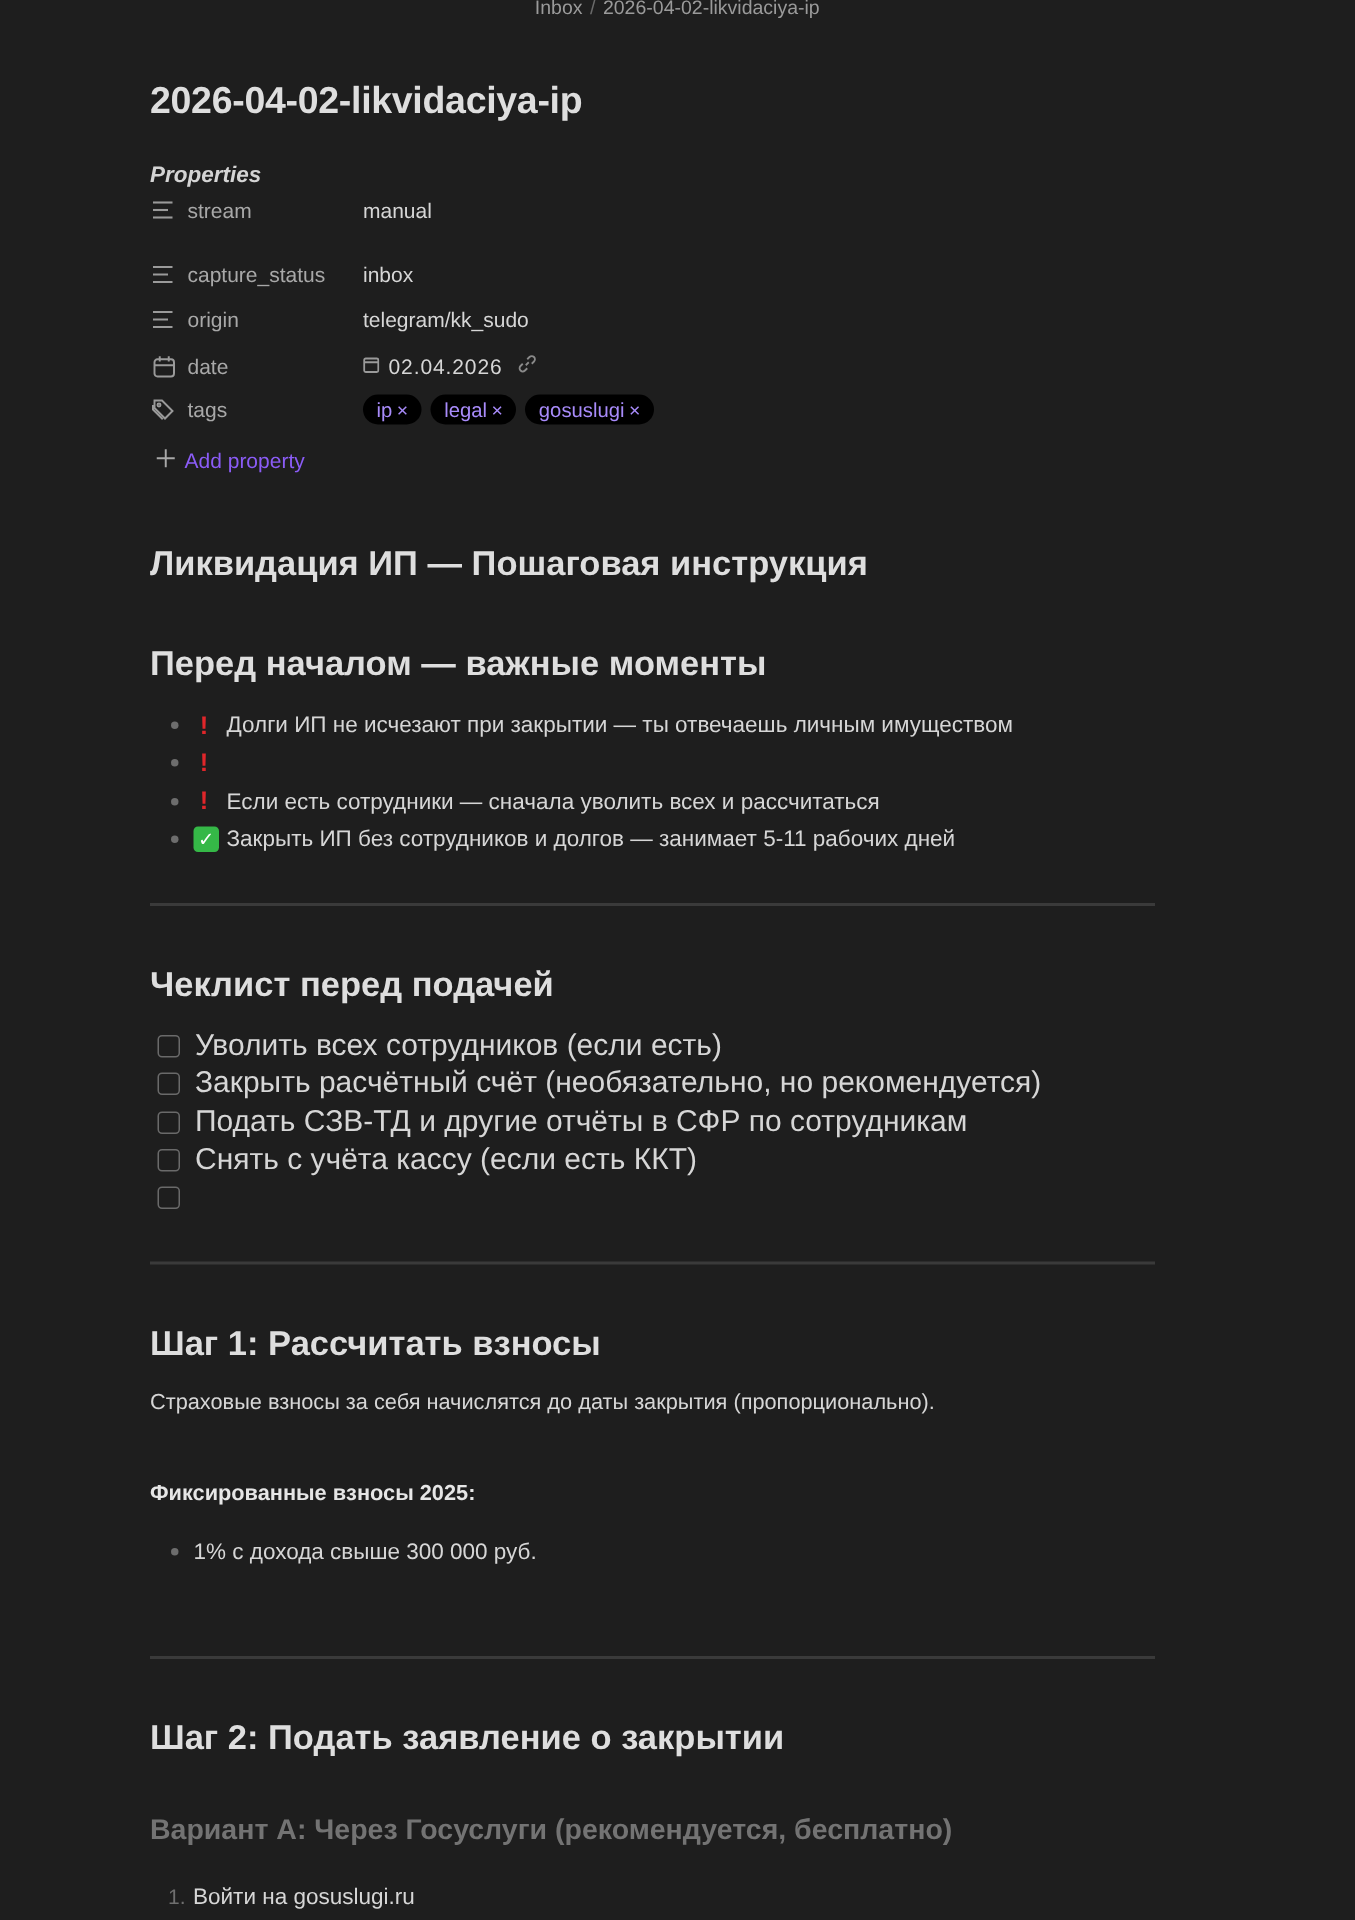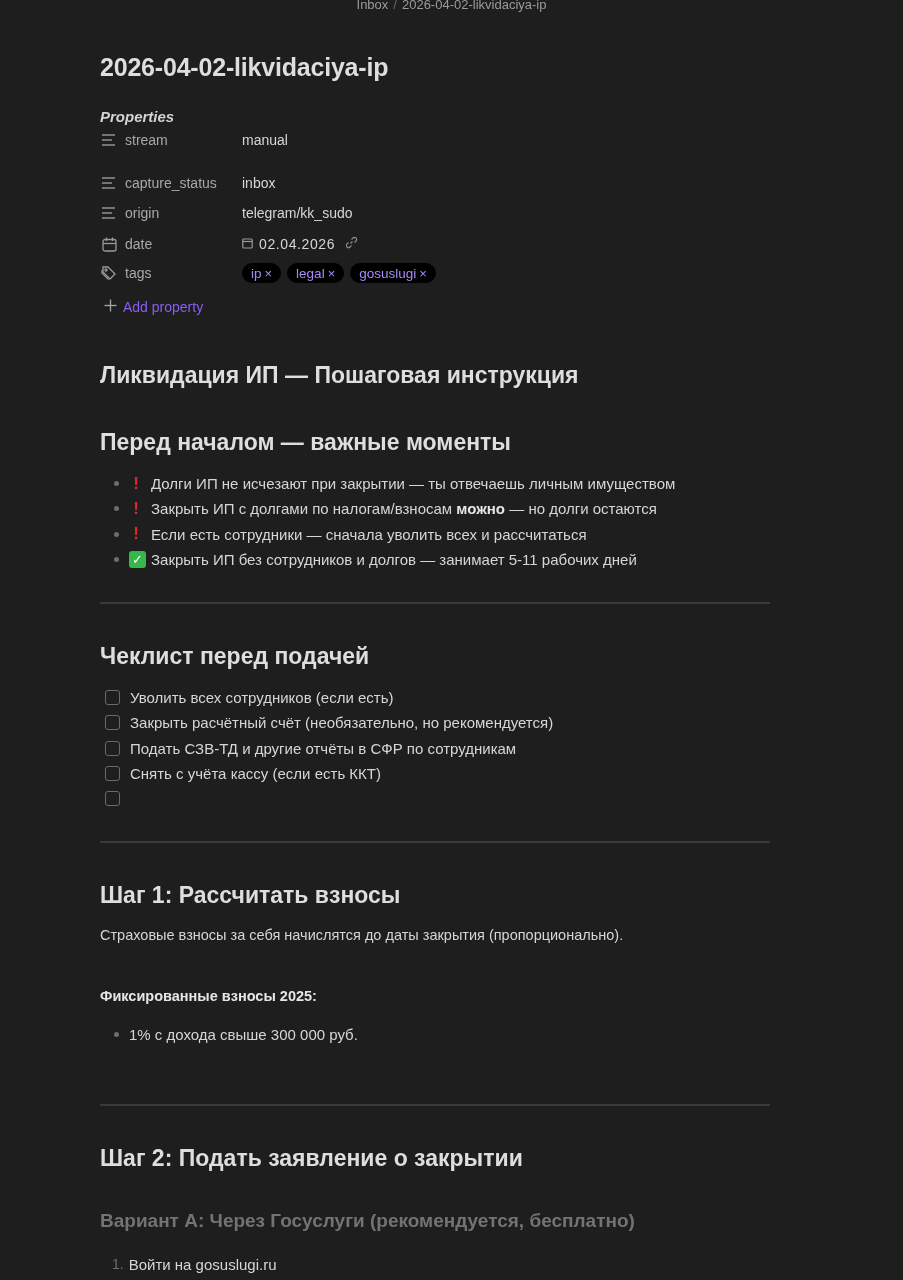--- a/index.html
+++ b/index.html
@@ -38,21 +38,21 @@
   h2.h { position:absolute; left:0; margin:0; font-size:23px; font-weight:bold; color:#dedede; }
   h3.h { position:absolute; left:0; margin:0; font-size:19px; font-weight:bold; color:#737373; }
   .bullets { position:absolute; left:14px; margin:0; padding:0; list-style:none; }
   .bullets li { height:25.3px; display:flex; align-items:center; font-size:15px; color:#d6d6d6; }
   .bullets .dot { width:5px; height:5px; border-radius:50%; background:#6d6d6d; margin-right:10px; flex-shrink:0; }
   .em-red { color:#e0262a; font-weight:bold; font-size:17px; width:14px; text-align:center; margin-right:8px; }
   .em-check { width:17px; height:17px; background:#35b847; border-radius:3px; color:#fff; font-size:13px; font-weight:bold; display:inline-flex; align-items:center; justify-content:center; margin-right:5px; }
   b { color:#e6e6e6; }
   .hr { position:absolute; left:0; width:670px; height:2px; background:#3a3a3a; }
   .checklist { position:absolute; left:5px; margin:0; padding:0; list-style:none; }
-  .checklist li { height:25.3px; display:flex; align-items:center; font-size:15px; color:#d6d6d6; }
+  .checklist li { height:25.3px; display:flex; align-items:center; font-size:20px; color:#d6d6d6; }
   .cbox { width:13px; height:13px; border:1px solid #6a6a6a; border-radius:3px; margin-right:10px; flex-shrink:0; }
   .para { position:absolute; left:0; font-size:14.5px; color:#d6d6d6; line-height:22.5px; }
   .ol { position:absolute; left:12px; margin:0; padding:0; list-style:none; }
   .ol li { font-size:15px; color:#d6d6d6; display:flex; align-items:center; height:22px; }
   .ol .num { color:#6f6f6f; margin-right:5px; font-size:14px; }
 </style>
 </head>
 <body>
 
 <div class="breadcrumb">
@@ -184,21 +184,20 @@
   <h2 class="h" style="top:429px">Перед началом — важные моменты</h2>
   <ul class="bullets" style="top:471px">
     <li>
         <span class="dot"></span>
         <span class="em-red">!</span>
         <span>Долги ИП не исчезают при закрытии — ты отвечаешь личным имуществом</span>
       </li>
     <li>
         <span class="dot"></span>
         <span class="em-red">!</span>
-        <span><span>Закрыть ИП с долгами по налогам/взносам </span><b>можно</b><span> — но долги остаются</span></span>
       </li>
     <li>
         <span class="dot"></span>
         <span class="em-red">!</span>
         <span>Если есть сотрудники — сначала уволить всех и рассчитаться</span>
       </li>
     <li>
         <span class="dot"></span>
         <span class="em-check">✓</span>
         <span>Закрыть ИП без сотрудников и долгов — занимает 5-11 рабочих дней</span>

